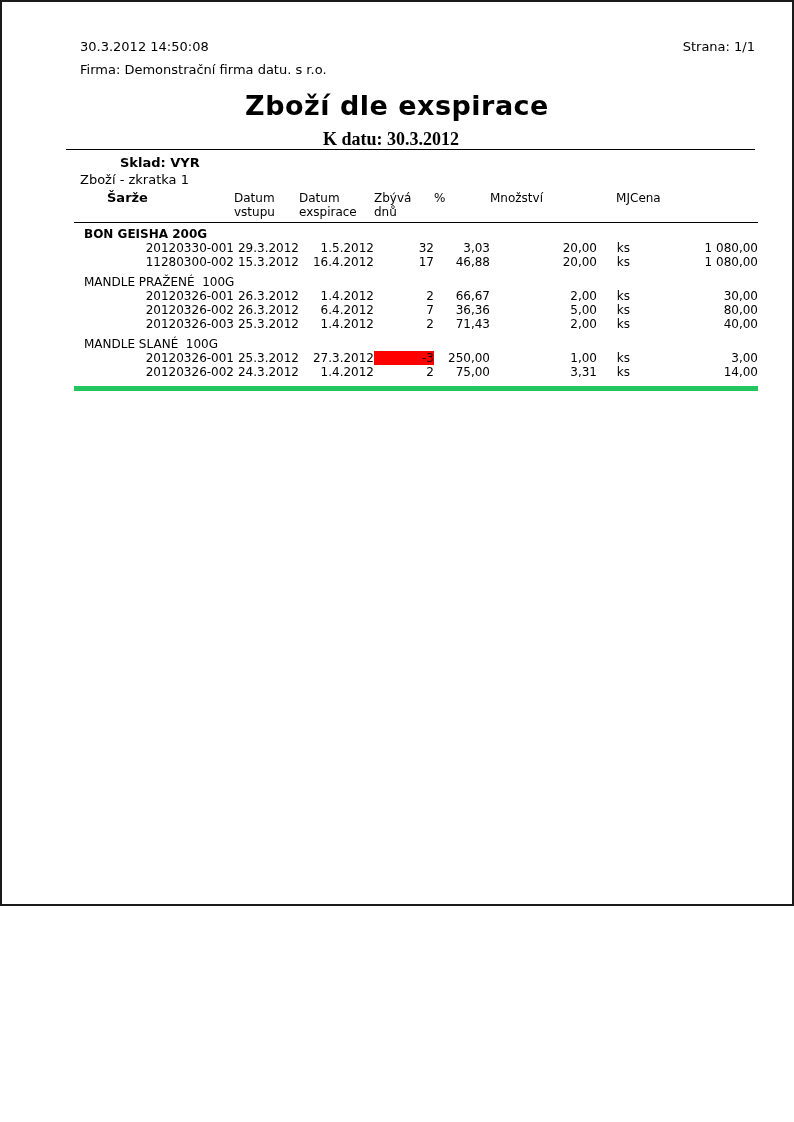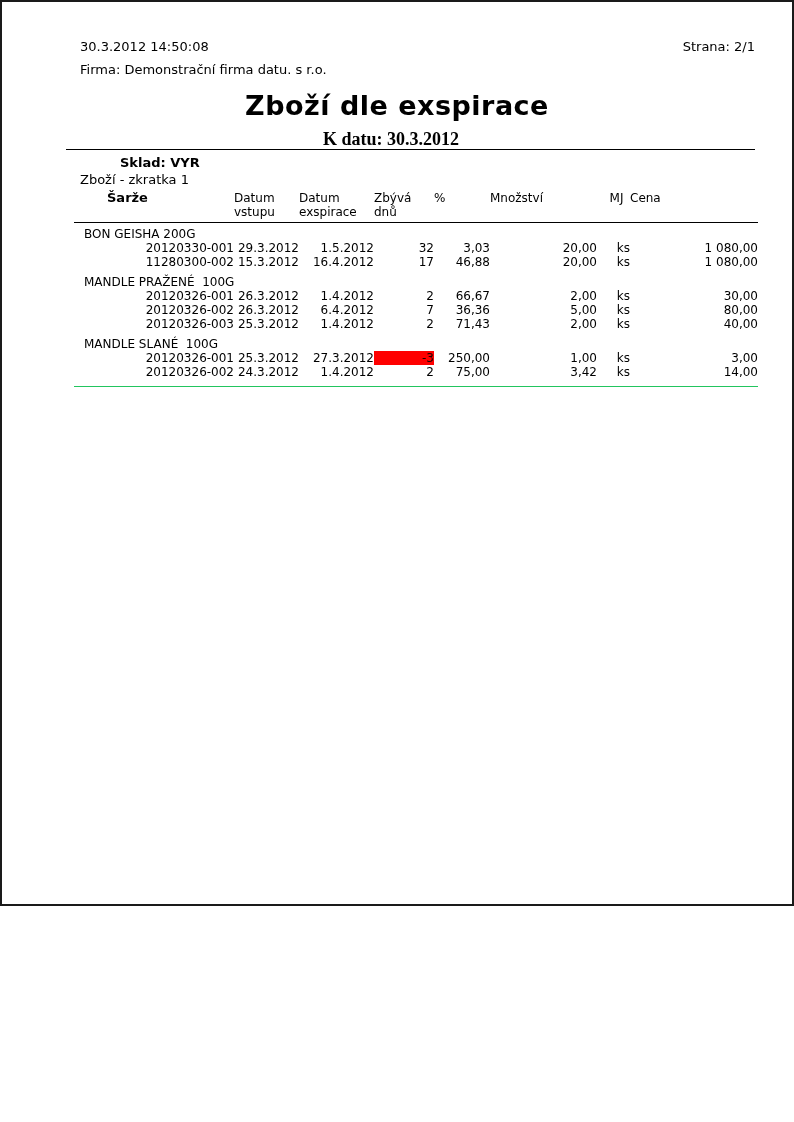--- a/index.html
+++ b/index.html
@@ -58,66 +58,66 @@
   }
   .grouping-line {
     position: absolute;
     top: 170px; left: 78px;
     font-size: 13px;
   }
   .table-wrap {
     position: absolute;
     top: 189px; left: 72px;
     width: 684px;
-    border-bottom: 1px solid #22c55e;
+    border-bottom: 5px solid #22c55e;
     padding-bottom: 7px;
   }
   table.report {
     width: 684px;
     border-collapse: collapse;
     table-layout: fixed;
     font-size: 12px;
   }
   table.report th {
     font-weight: normal;
     vertical-align: top;
     text-align: left;
     line-height: 14px;
     padding: 0 0 3px 0;
     border-bottom: 1px solid #000000;
     white-space: nowrap;
   }
   table.report th.h-batch { text-align: left; padding-left: 33px; font-weight: bold; font-size: 13px; }
-  table.report th.h-unit  { text-align: center; padding-left: 6px; }
+  table.report th.h-unit  { text-align: right; padding-left: 6px; }
   table.report td {
     line-height: 14px;
     padding: 0;
     text-align: right;
     white-space: nowrap;
     vertical-align: bottom;
   }
   td.c-batch { text-align: left; padding-left: 31px; }
   td.c-unit  { text-align: left; padding-left: 6px; }
   td.c-price { padding-right: 6px; }
   tr.group-row td {
     text-align: left;
     padding-left: 10px;
     padding-top: 6px;
     white-space: pre;
   }
-  tr.first-group td { padding-top: 4px; }
+  tr.first-group td { padding-top: 4px; font-weight: bold; }
 </style>
 </head>
 <body>
 
 <div class="page">
 
   <div class="meta-row">
     <span>30.3.2012 14:50:08</span>
-    <span>Strana: 2/1</span>
+    <span>Strana: 1/1</span>
   </div>
 
   <div class="company-row">Firma: Demonstrační firma datu. s r.o.</div>
 
   <div class="report-title">Zboží dle exspirace</div>
   <div class="report-subtitle">K datu: 30.3.2012</div>
 
   <div class="rule-top"></div>
 
   <div class="warehouse-line">Sklad: VYR</div>
@@ -235,21 +235,21 @@
             <td class="c-qty">1,00</td>
             <td class="c-unit">ks</td>
             <td class="c-price">3,00</td>
           </tr>
           <tr>
             <td class="c-batch">20120326-002</td>
             <td class="c-date-in">24.3.2012</td>
             <td class="c-date-exp">1.4.2012</td>
             <td class="c-days">2</td>
             <td class="c-percent">75,00</td>
-            <td class="c-qty">3,42</td>
+            <td class="c-qty">3,31</td>
             <td class="c-unit">ks</td>
             <td class="c-price">14,00</td>
           </tr>
         </tbody>
     </table>
   </div>
 
 </div>
 
 </body></html>

